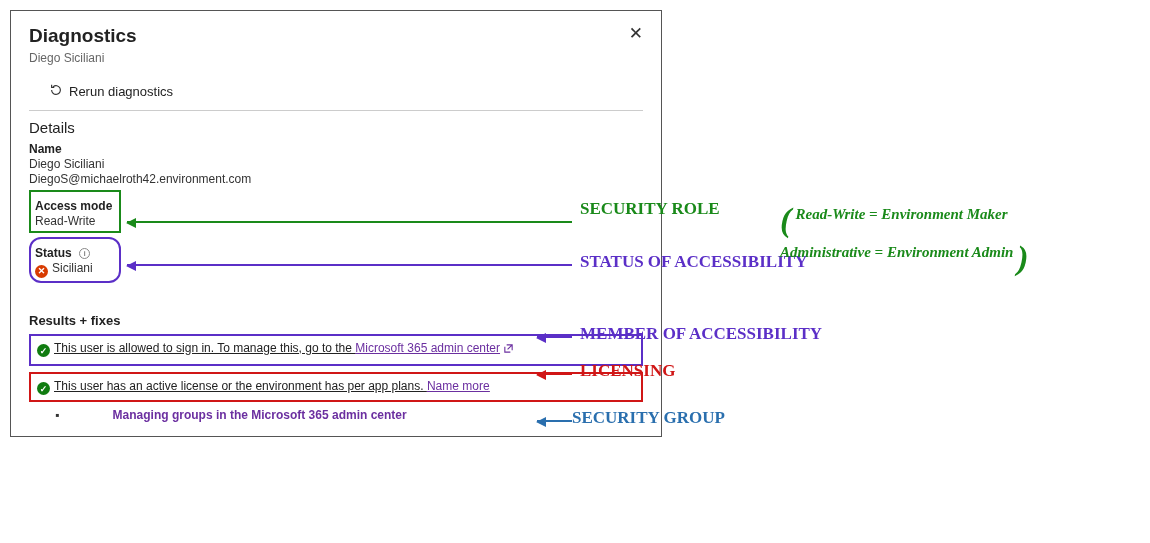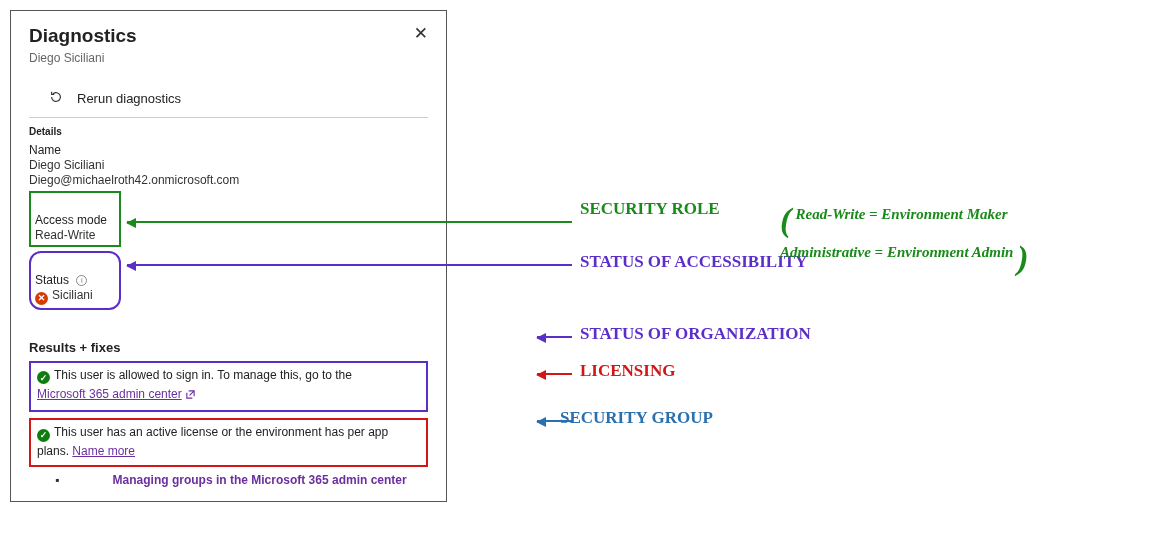--- a/index.html
+++ b/index.html
@@ -7,21 +7,21 @@
     margin: 0;
     padding: 10px;
     font-family: "Segoe UI", Arial, sans-serif;
     font-size: 13px;
     color: #222;
     background: #fff;
     width: 1150px;
     position: relative;
   }
   .panel {
-    width: 437px;
+    width: 652px;
     border: 1px solid #555;
     padding: 14px 18px 14px 18px;
     position: relative;
   }
   .panel-title {
     font-size: 19px;
     font-weight: 600;
     margin: 0;
   }
   .close-x {
@@ -34,55 +34,56 @@
     line-height: 1;
   }
   .subline {
     color: #666;
     font-size: 12px;
     margin-top: 4px;
   }
   .rerun {
     display: inline-flex;
     align-items: center;
-    gap: 14px;
-    margin-top: 25px;
+    gap: 6px;
+    margin-top: 18px;
     margin-left: 20px;
     color: #222;
     cursor: pointer;
   }
   .rerun svg { width:14px; height:14px; }
   hr.sep {
     border: none;
     border-top: 1px solid #ccc;
     margin: 10px 0 8px 0;
   }
   .section-h {
-    font-size: 10px;
-    font-weight: 700;
+    font-size: 15px;
+    font-weight: 400;
     margin: 4px 0 4px 0;
   }
-  .label-b { font-weight:400; font-size:12px; margin-top:6px; }
+  .label-b { font-weight:700; font-size:12px; margin-top:6px; }
   .val { font-size:12px; color:#333; margin-top:1px; }
   .box {
     border: 2px solid;
-    padding: 20px 4px 3px 4px;
+    padding: 7px 4px 3px 4px;
     margin-top: 4px;
     display: inline-block;
     min-width: 92px;
   }
   .box-green { border-color:#1a8a1a; }
   .box-purple { border-color:#5b2fc7;border-radius:12px; }
   .results-h { font-weight:700; font-size:13px; margin-top:30px; margin-bottom:6px; }
   .rbox {
     border: 2px solid;
     padding: 3px 24px 4px 6px;
     margin-top: 6px;
     font-size: 12px;
     line-height: 1.6;
+    text-decoration: underline;
   }
   .rbox-purple { border-color:#5b2fc7; }
   .rbox-red    { border-color:#d01616; }
   .rbox-blue   { border-color:#2a6fae; }
   .icon-circ {
     display:inline-flex; align-items:center; justify-content:center;
     width:13px; height:13px; border-radius:50%;
     font-size:9px; font-weight:bold; color:#fff;
     vertical-align:-2px; margin-right:4px;
   }
@@ -164,21 +165,21 @@
     <span>Rerun diagnostics</span>
   </div>
 
   <hr class="sep">
 
   <div class="section-h">Details</div>
 
   <div class="label-b">Name</div>
   <div class="val">Diego Siciliani</div>
 
-  <div class="val">Diego@michaelroth42.onmicrosoft.com</div>
+  <div class="val">DiegoS@michaelroth42.environment.com</div>
 
   <div id="access-box" class="box box-green">
     <div class="label-b" style="margin-top:0">Access mode</div>
     <div class="val">Read-Write</div>
   </div>
   <br>
   <div id="status-box" class="box box-purple">
     <div class="label-b" style="margin-top:0">
       <span>Status</span>
       <span class="info-circ">i</span>
@@ -207,23 +208,23 @@
 </div>
 
 <div id="ar-green" class="arrow-line al-green" style="left: 127px; top: 221px; width: 445px;"></div>
 <div id="ar-purple" class="arrow-line al-purple" style="left: 127px; top: 264.25px; width: 445px;"></div>
 <div id="ar-purple2" class="arrow-line al-purple" style="left: 537px; top: 335.594px; width: 35px;"></div>
 <div id="ar-red" class="arrow-line al-red" style="left: 537px; top: 372.781px; width: 35px;"></div>
 <div id="ar-blue" class="arrow-line al-blue" style="left: 537px; top: 419.562px; width: 35px;"></div>
 
 <div id="lb-green" class="ann ann-green" style="left: 580px; top: 199px;">SECURITY ROLE</div>
 <div id="lb-purple" class="ann ann-purple" style="left: 580px; top: 252.25px;">STATUS OF ACCESSIBILITY</div>
-<div id="lb-purple2" class="ann ann-purple" style="left: 580px; top: 323.594px;">STATUS OF ORGANIZATION</div>
+<div id="lb-purple2" class="ann ann-purple" style="left: 580px; top: 323.594px;">MEMBER OF ACCESSIBILITY</div>
 <div id="lb-red" class="ann ann-red" style="left: 580px; top: 360.781px;">LICENSING</div>
-<div id="lb-blue" class="ann ann-blue" style="left: 560px; top: 407.562px;">SECURITY GROUP</div>
+<div id="lb-blue" class="ann ann-blue" style="left: 572px; top: 407.562px;">SECURITY GROUP</div>
 
 <div id="paren" class="ann ann-green" style="white-space: normal; left: 780px; top: 201px; font-style: italic;">
   <span style="font-size:34px; vertical-align:-12px; font-family:serif;">(</span>
   <span class="paren">
     <span>Read-Write = Environment Maker</span><br>
     <span>Administrative = Environment Admin</span>
   </span>
   <span style="font-size:34px; vertical-align:-12px; font-family:serif;">)</span>
 </div>
 

